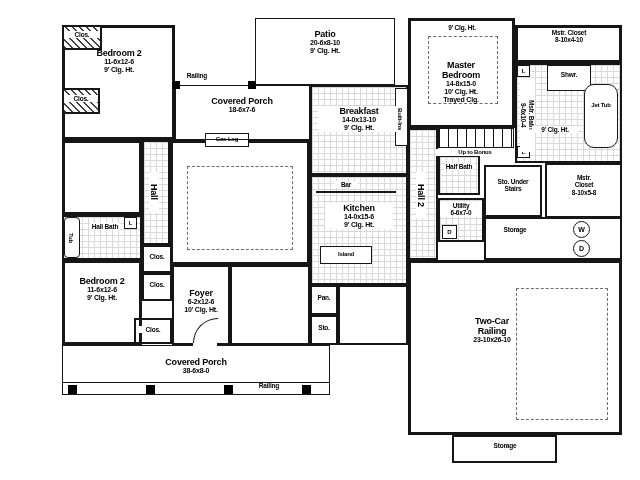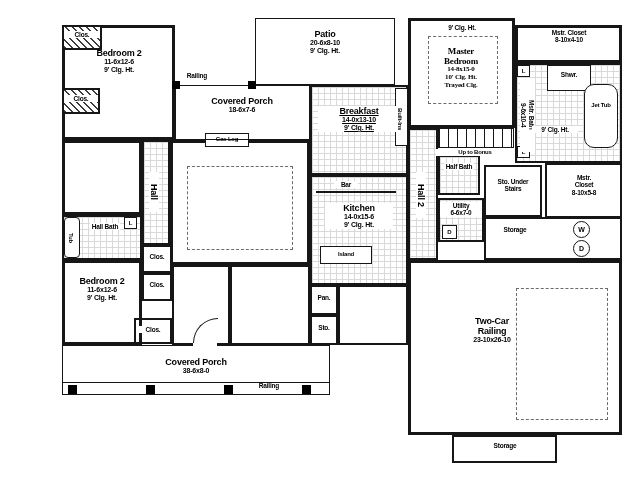--- a/index.html
+++ b/index.html
@@ -147,21 +147,21 @@
 
   <div class="lbl" style="left:292px; top:29px; width:66px;">
     <span class="name">Patio</span>
     <span class="dims">20-6x8-10</span>
     <span class="dims">9' Clg. Ht.</span>
   </div>
 
   <div class="lbl" style="left:436px; top:24px; width:52px;">
       <span class="small">9' Clg. Ht.</span>
     </div>
-  <div class="lbl" style="left:430px; top:46px; width:62px;font-family:Liberation Serif, serif;">
+  <div class="lbl" style="left:430px; top:60px; width:62px;">
     <span class="name">Master Bedroom</span>
     <span class="dims">14-8x15-0</span>
     <span class="dims">10' Clg. Ht.</span>
     <span class="dims">Trayed Clg.</span>
   </div>
 
   <div class="lbl" style="left:533px; top:29px; width:72px;">
     <span class="small">Mstr. Closet</span>
     <span class="small">8-10x4-10</span>
   </div>
@@ -176,21 +176,21 @@
       <span class="small">9' Clg. Ht.</span>
     </div>
   <div class="lbl" style="left:588px; top:102px; width:26px;">
       <span class="tiny">Jet Tub</span>
     </div>
   <div class="lbl" style="left:568px; top:174px; width:32px;">
     <span class="small">Mstr. Closet</span>
     <span class="small">8-10x5-8</span>
   </div>
 
-  <div class="lbl chip" style="left:318px; top:106px; width:82px;text-decoration:underline;">
+  <div class="lbl chip" style="left:318px; top:106px; width:82px;">
     <span class="name">Breakfast</span>
     <span class="dims">14-0x13-10</span>
     <span class="dims">9' Clg. Ht.</span>
   </div>
   <div class="lbl v" style="left:396px; top:92px; height:54px;">
       <span class="tiny">Built-Ins</span>
     </div>
 
   <div class="lbl" style="left:205px; top:136px; width:44px;">
       <span class="tiny">Gas Log</span>
@@ -247,20 +247,25 @@
   <div class="lbl chip" style="left:144px; top:253px; width:26px;">
       <span class="small">Clos.</span>
     </div>
   <div class="lbl chip" style="left:144px; top:281px; width:26px;">
       <span class="small">Clos.</span>
     </div>
   <div class="lbl chip" style="left:138px; top:326px; width:30px;">
       <span class="small">Clos.</span>
     </div>
 
+  <div class="lbl" style="left:176px; top:288px; width:50px;">
+    <span class="name">Foyer</span>
+    <span class="dims">6-2x12-6</span>
+    <span class="dims">10' Clg. Ht.</span>
+  </div>
   <div class="lbl" style="left:312px; top:294px; width:24px;">
       <span class="small">Pan.</span>
     </div>
   <div class="lbl" style="left:312px; top:324px; width:24px;">
       <span class="small">Sto.</span>
     </div>
 
   <div class="lbl" style="left:142px; top:357px; width:108px;">
     <span class="name">Covered Porch</span>
     <span class="dims">38-6x8-0</span>

